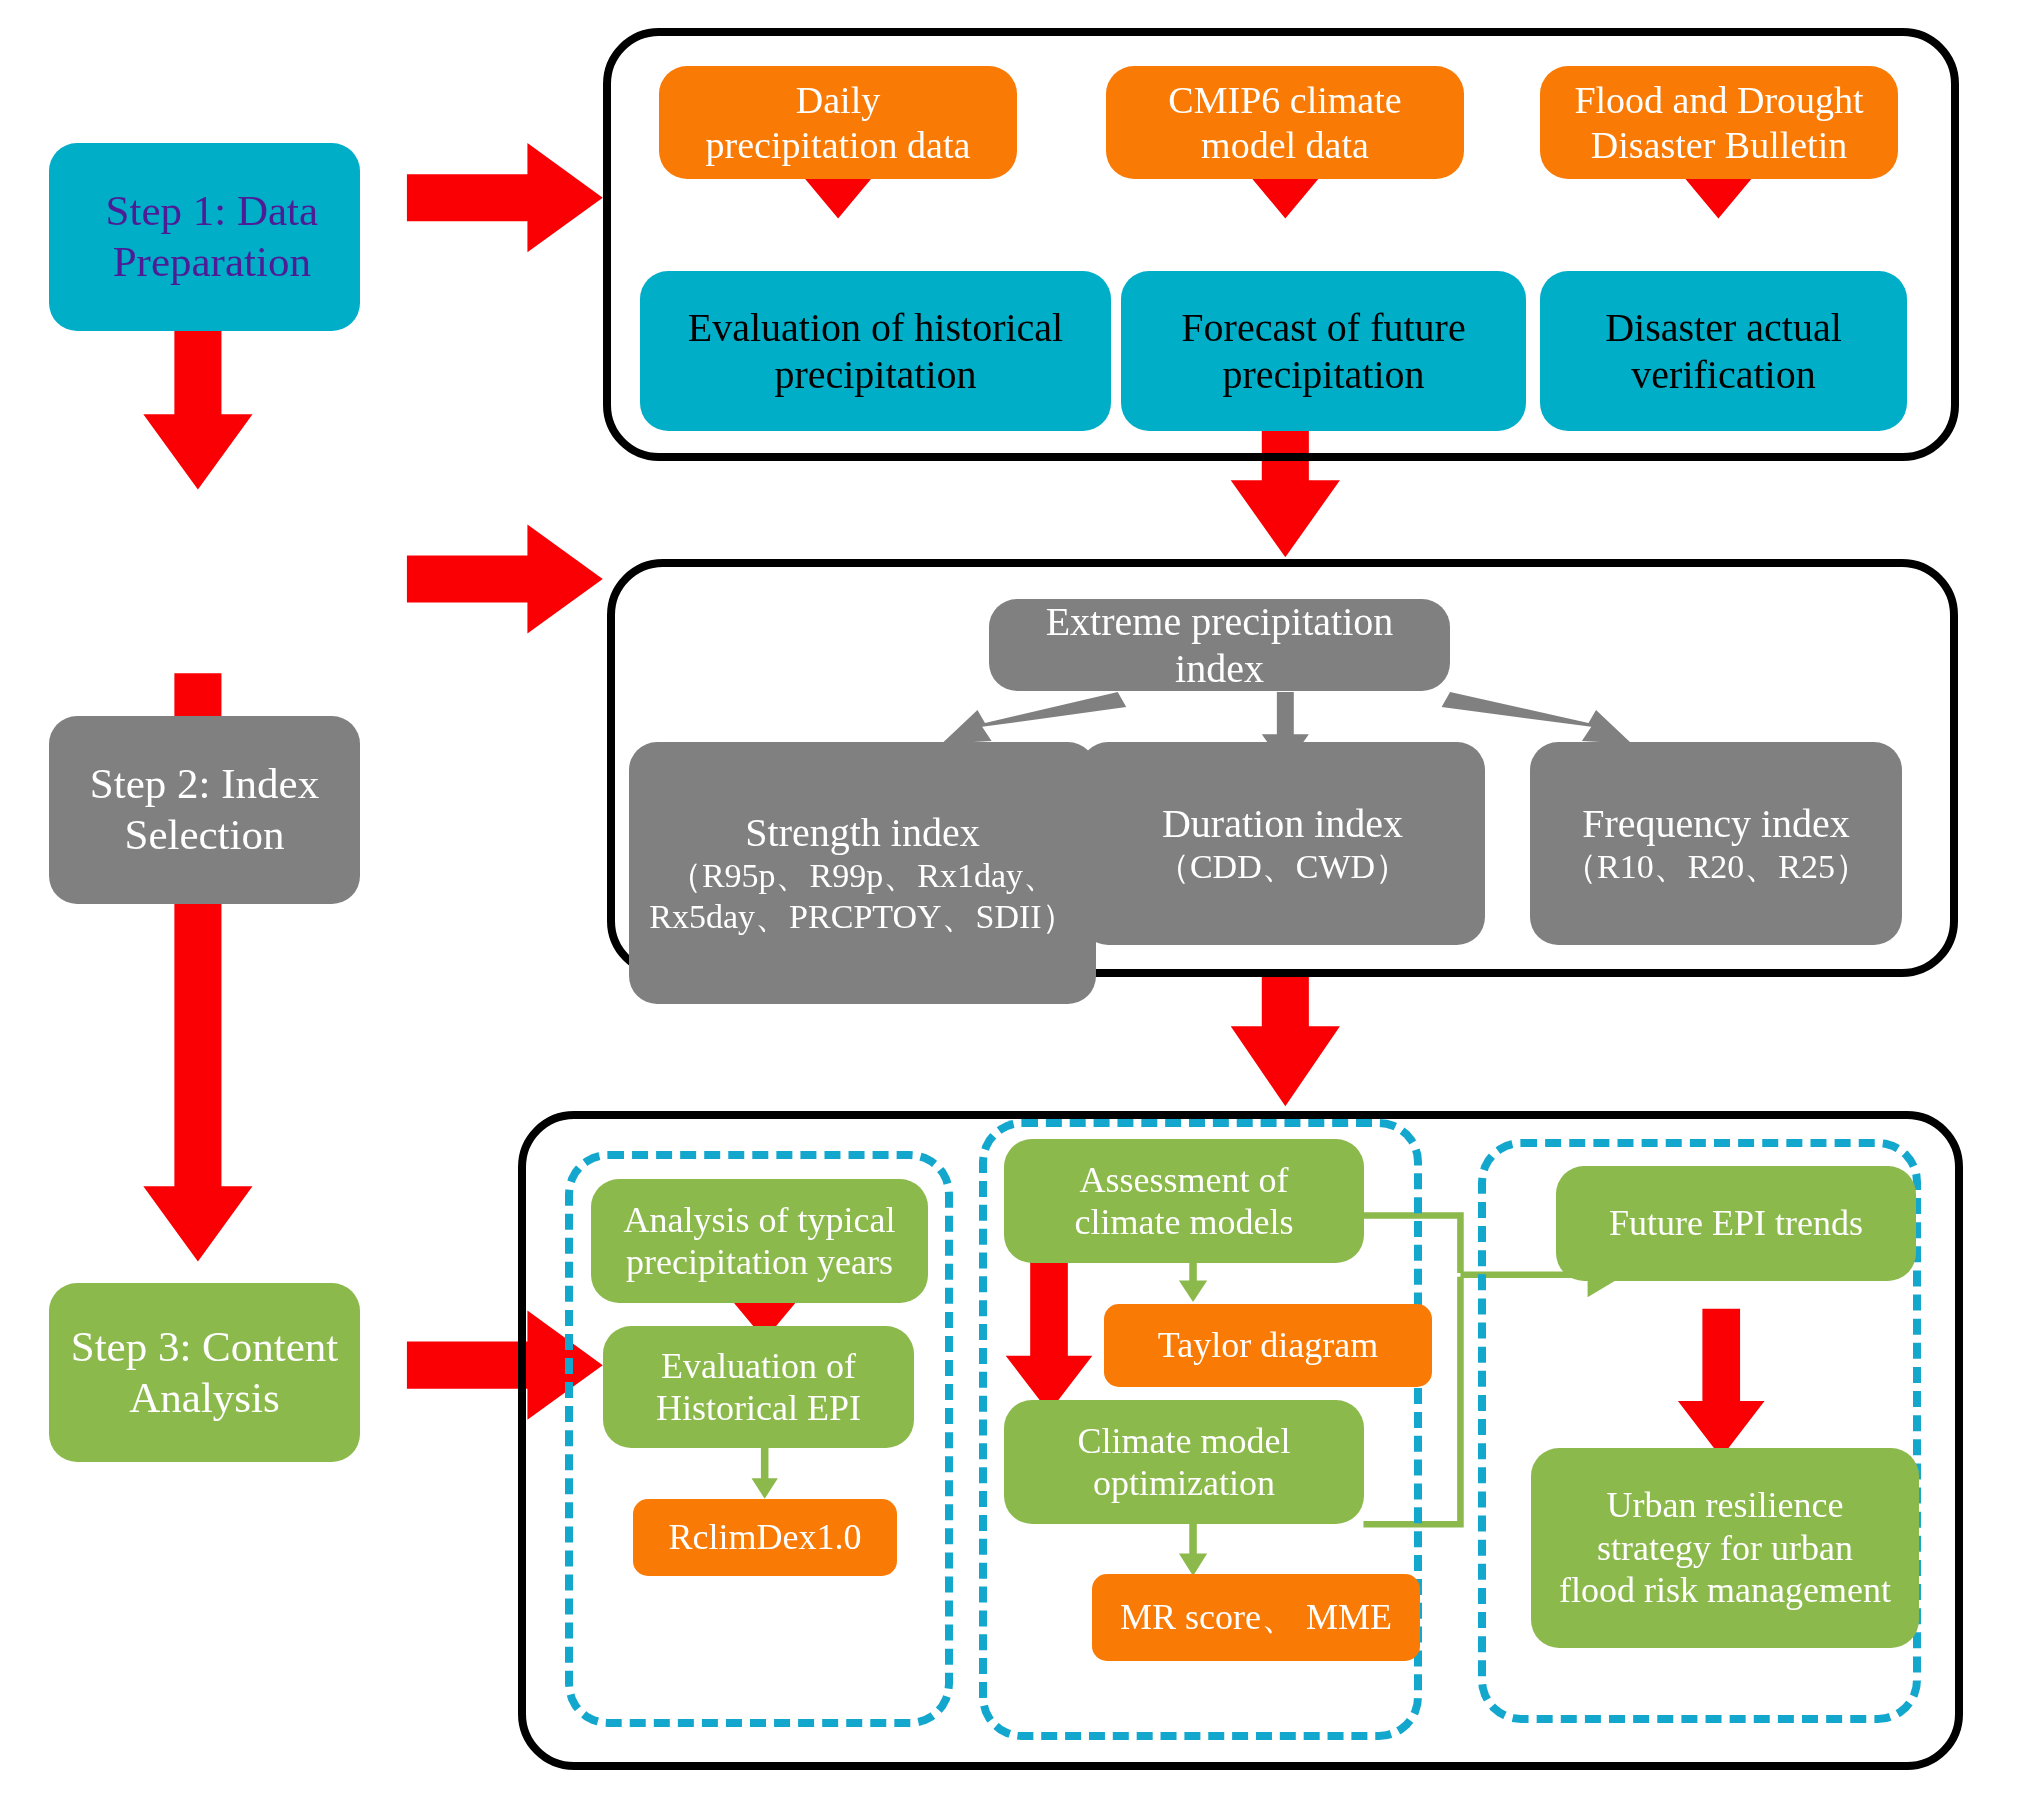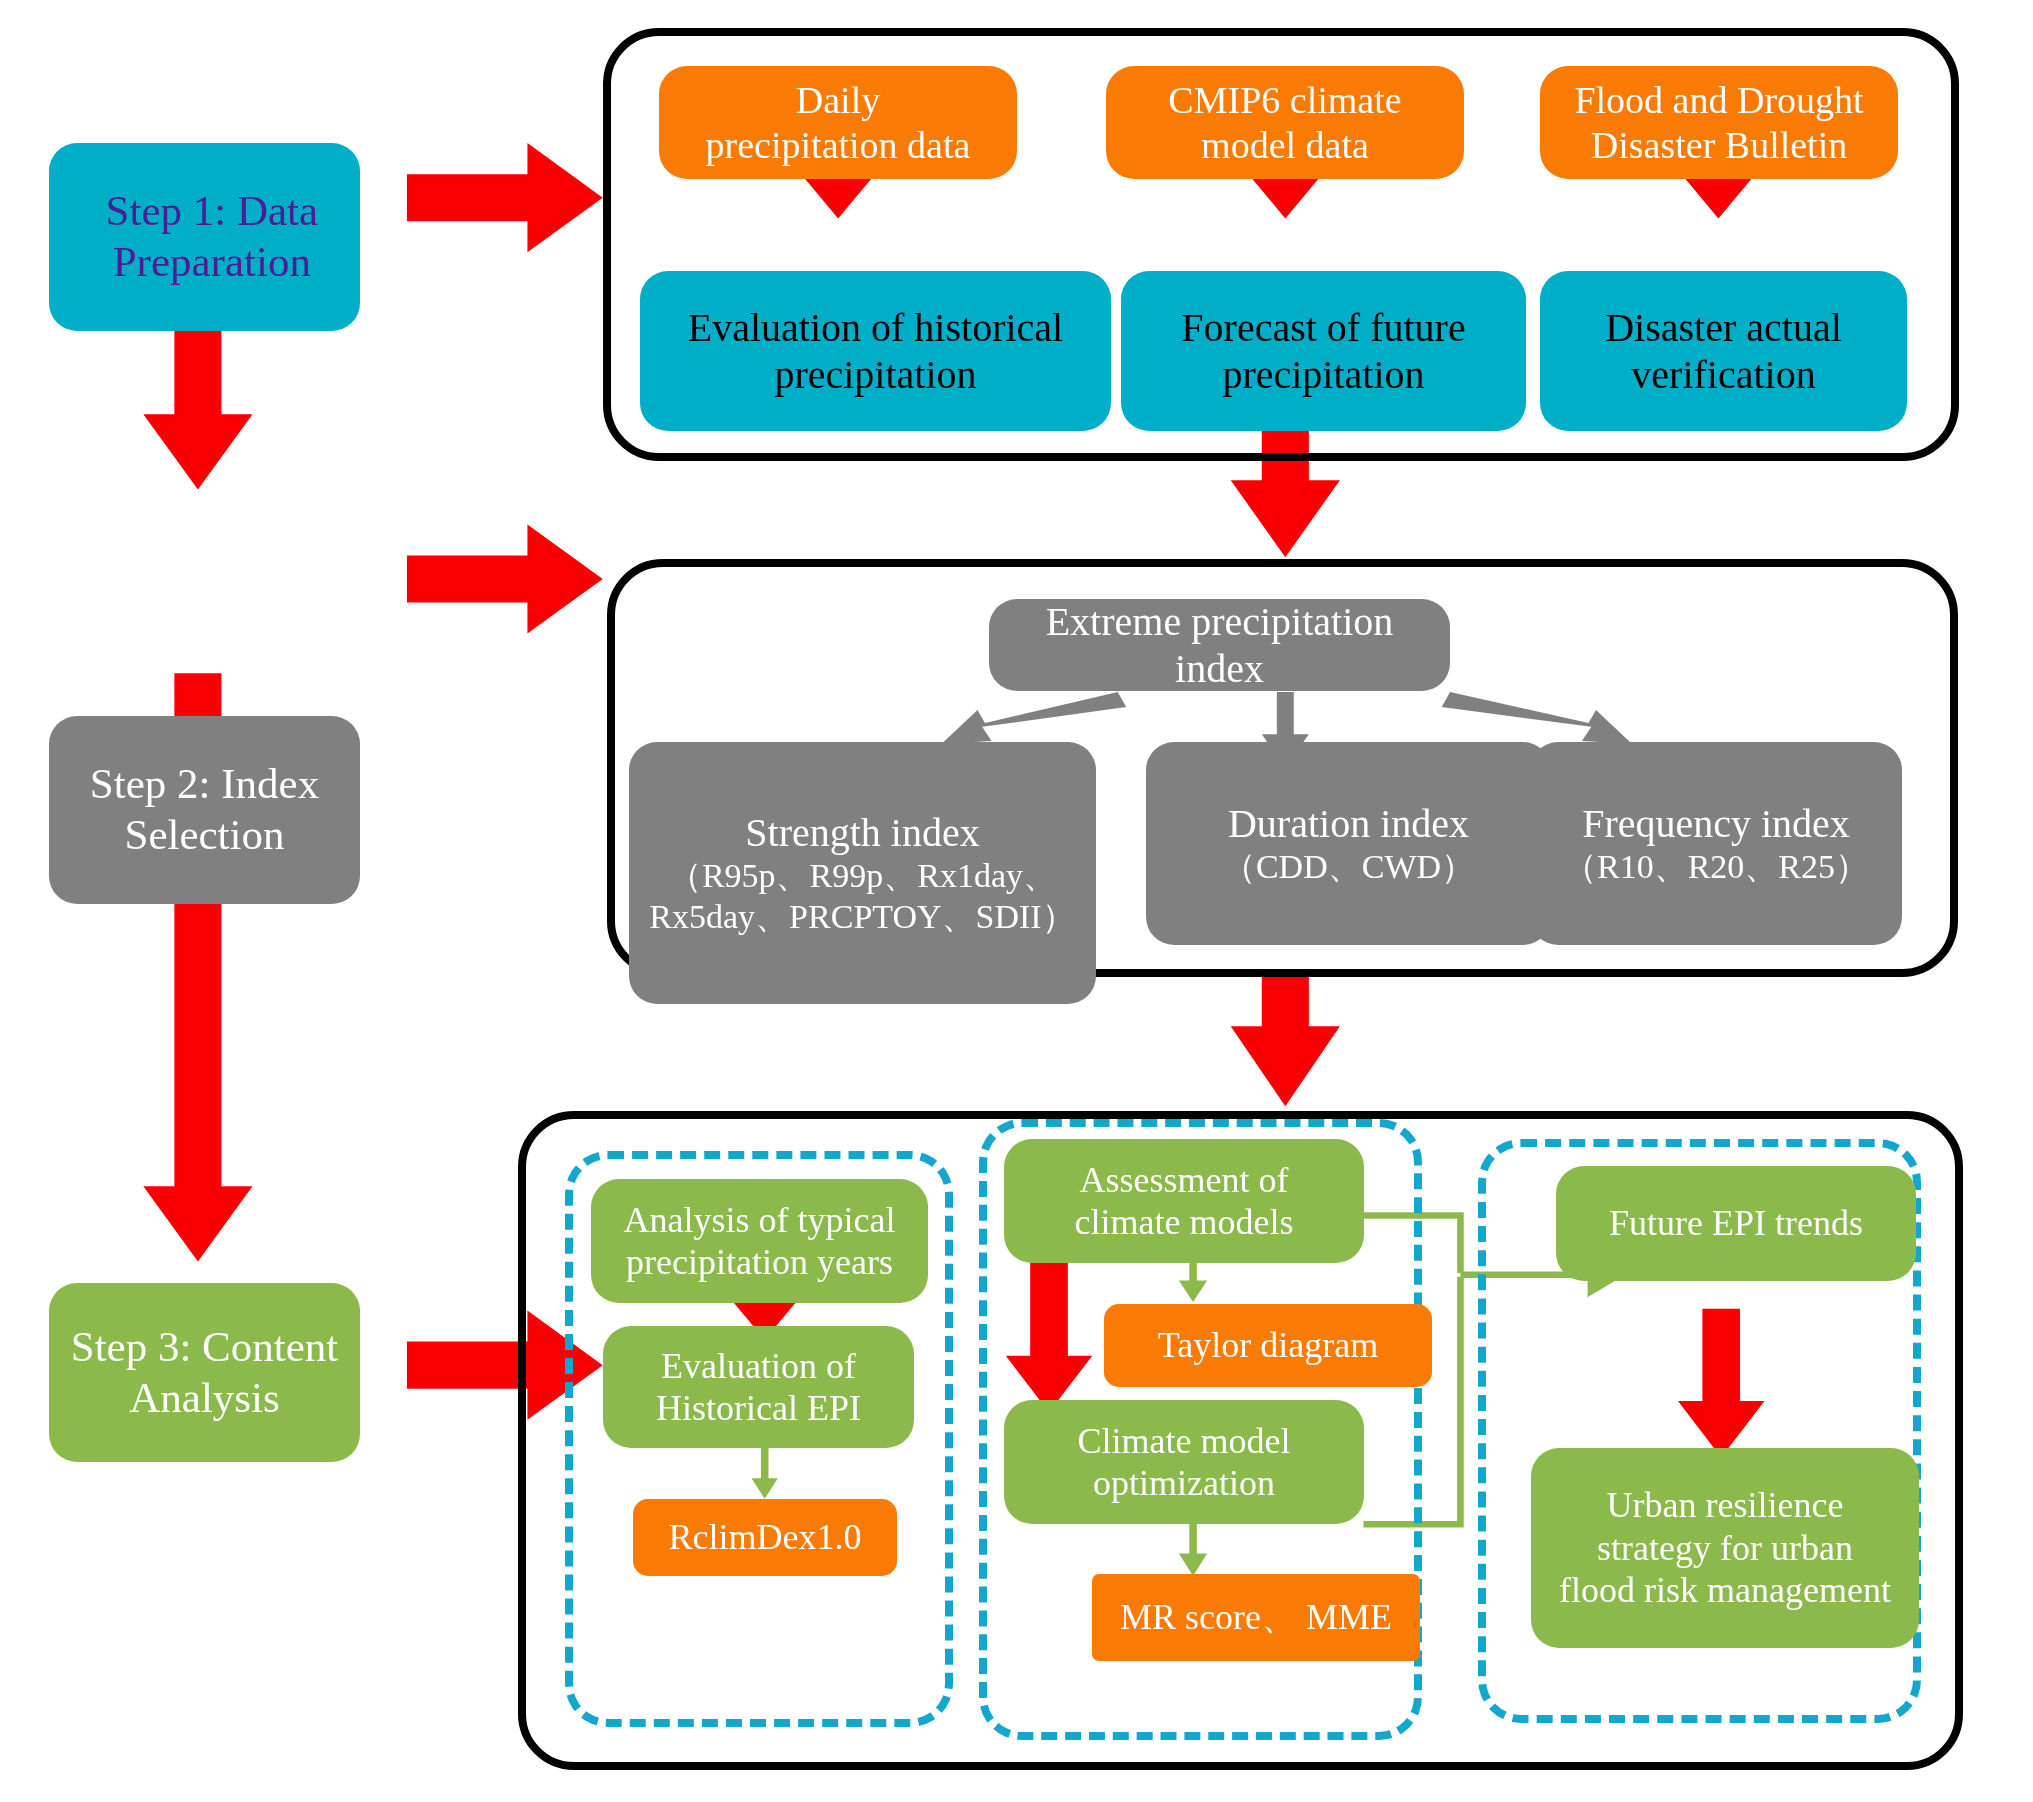--- a/index.html
+++ b/index.html
@@ -166,21 +166,21 @@
   <div class="node gray" style="left:989px;top:599px;width:461px;height:92px;font-size:40px;">
     <span>Extreme precipitation index</span>
   </div>
 
   <div class="node gray" style="left:629px;top:742px;width:467px;height:262px;font-size:34px;flex-direction:column;">
     <span style="font-size:40px;">Strength index</span>
     <span>（R95p、R99p、Rx1day、</span>
     <span>Rx5day、PRCPTOY、SDII）</span>
   </div>
 
-  <div class="node gray" style="left:1146px;top:742px;width:405px;height:203px;font-size:34px;flex-direction:column;">
+  <div class="node gray" style="left:1080px;top:742px;width:405px;height:203px;font-size:34px;flex-direction:column;">
     <span style="font-size:40px;">Duration index</span>
     <span>（CDD、CWD）</span>
   </div>
 
   <div class="node gray" style="left:1530px;top:742px;width:372px;height:203px;font-size:34px;flex-direction:column;">
     <span style="font-size:40px;">Frequency index</span>
     <span>（R10、R20、R25）</span>
   </div>
 
   <div class="panel" style="left:518px;top:1111px;width:1445px;height:659px;"></div>
@@ -205,21 +205,21 @@
     <span class="nowrap">Assessment of
 climate models</span>
   </div>
   <div class="node orange" style="left:1104px;top:1304px;width:328px;height:83px;font-size:36px;border-radius:15px;">
     <span>Taylor diagram</span>
   </div>
   <div class="node green" style="left:1004px;top:1400px;width:360px;height:124px;font-size:36px;">
     <span class="nowrap">Climate model
 optimization</span>
   </div>
-  <div class="node orange" style="left:1092px;top:1574px;width:328px;height:87px;font-size:36px;border-radius:7px;">
+  <div class="node orange" style="left:1092px;top:1574px;width:328px;height:87px;font-size:36px;border-radius:15px;">
     <span>MR score、 MME</span>
   </div>
 
   <div class="node green" style="left:1556px;top:1166px;width:360px;height:115px;font-size:36px;">
     <span>Future EPI trends</span>
   </div>
   <div class="node green" style="left:1531px;top:1448px;width:388px;height:200px;font-size:36px;">
     <span class="nowrap">Urban resilience
 strategy for urban
 flood risk management</span>

